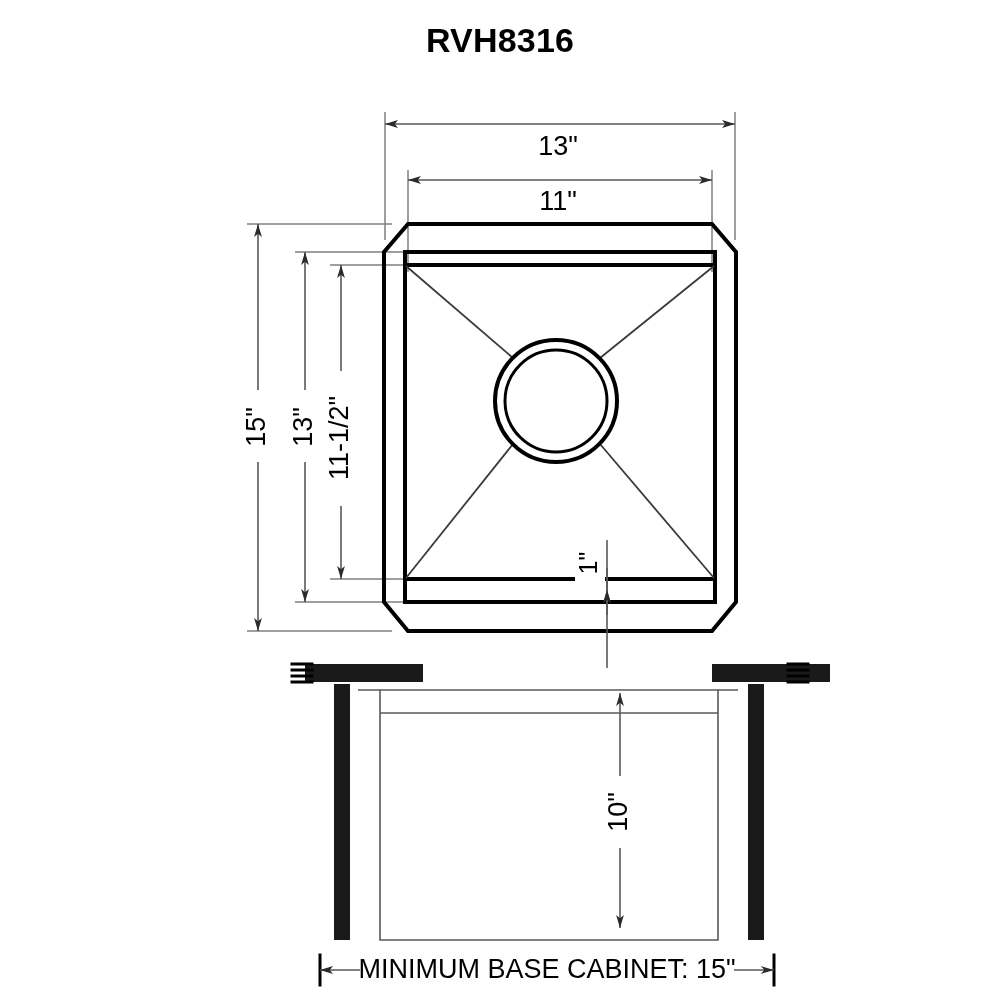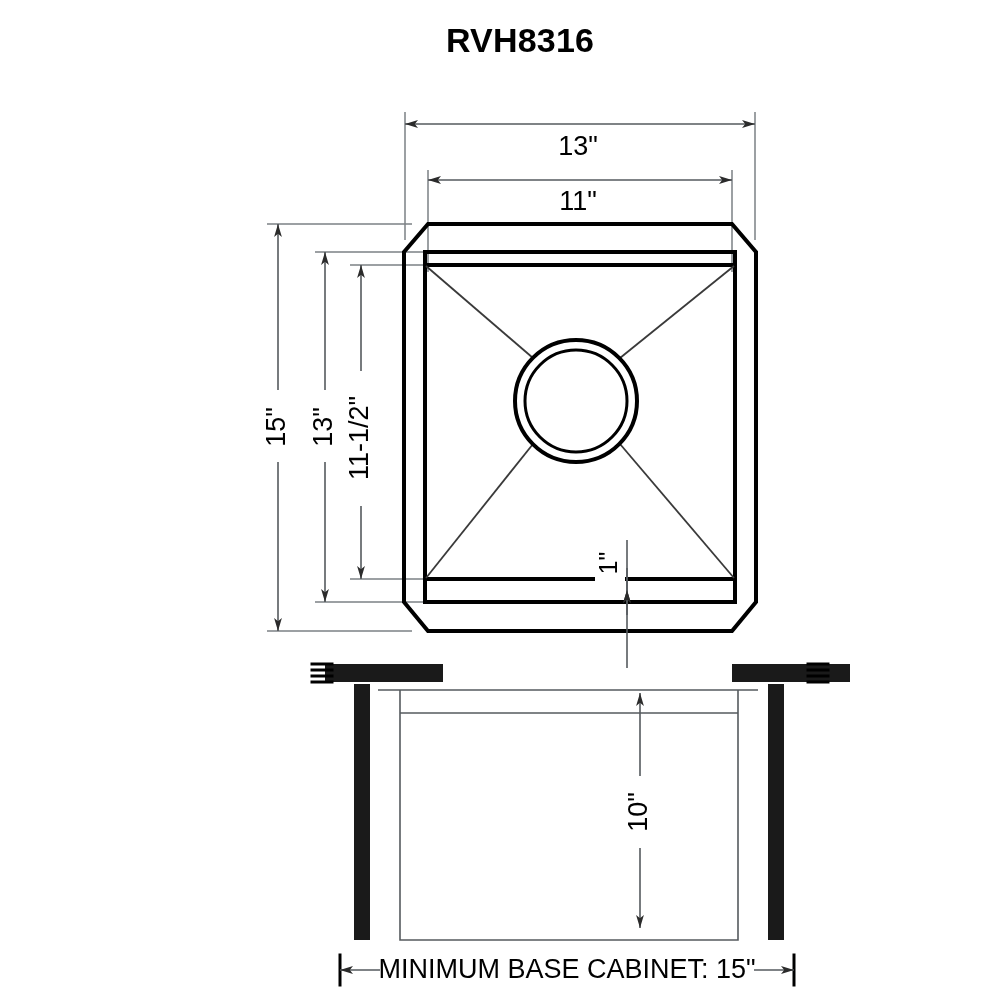--- a/index.html
+++ b/index.html
@@ -12,21 +12,20 @@
     height: 1000px;
     font-family: "Liberation Sans", sans-serif;
     color: #000000;
     overflow: hidden;
     position: relative;
   }
   #drawing-root {
     position: relative;
     width: 844px;
     height: 1000px;
-    padding-left: 20px;
   }
   svg#spec-drawing {
     display: block;
     width: 1000px;
     height: 1000px;
   }
   .ln-thick {
     fill: none;
     stroke: #000000;
     stroke-width: 4;

